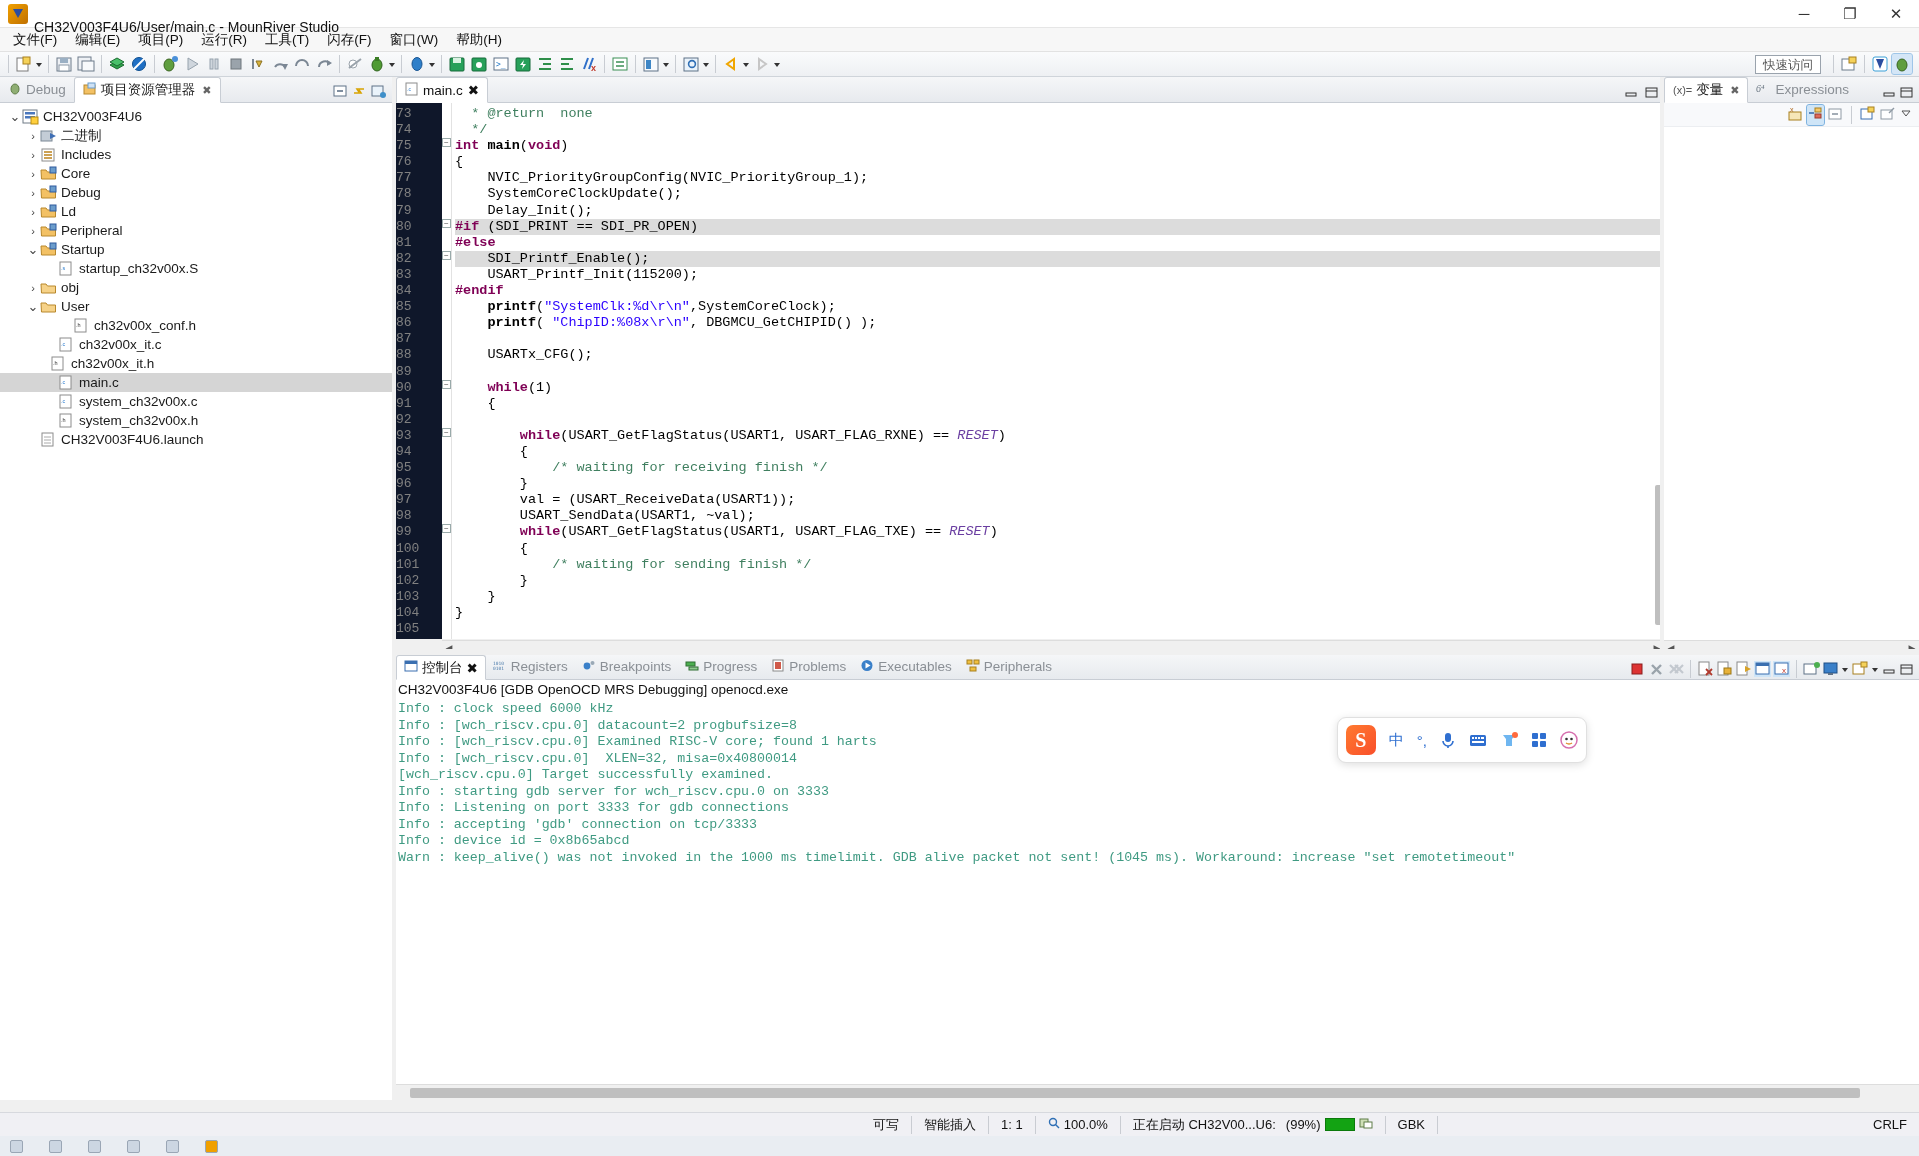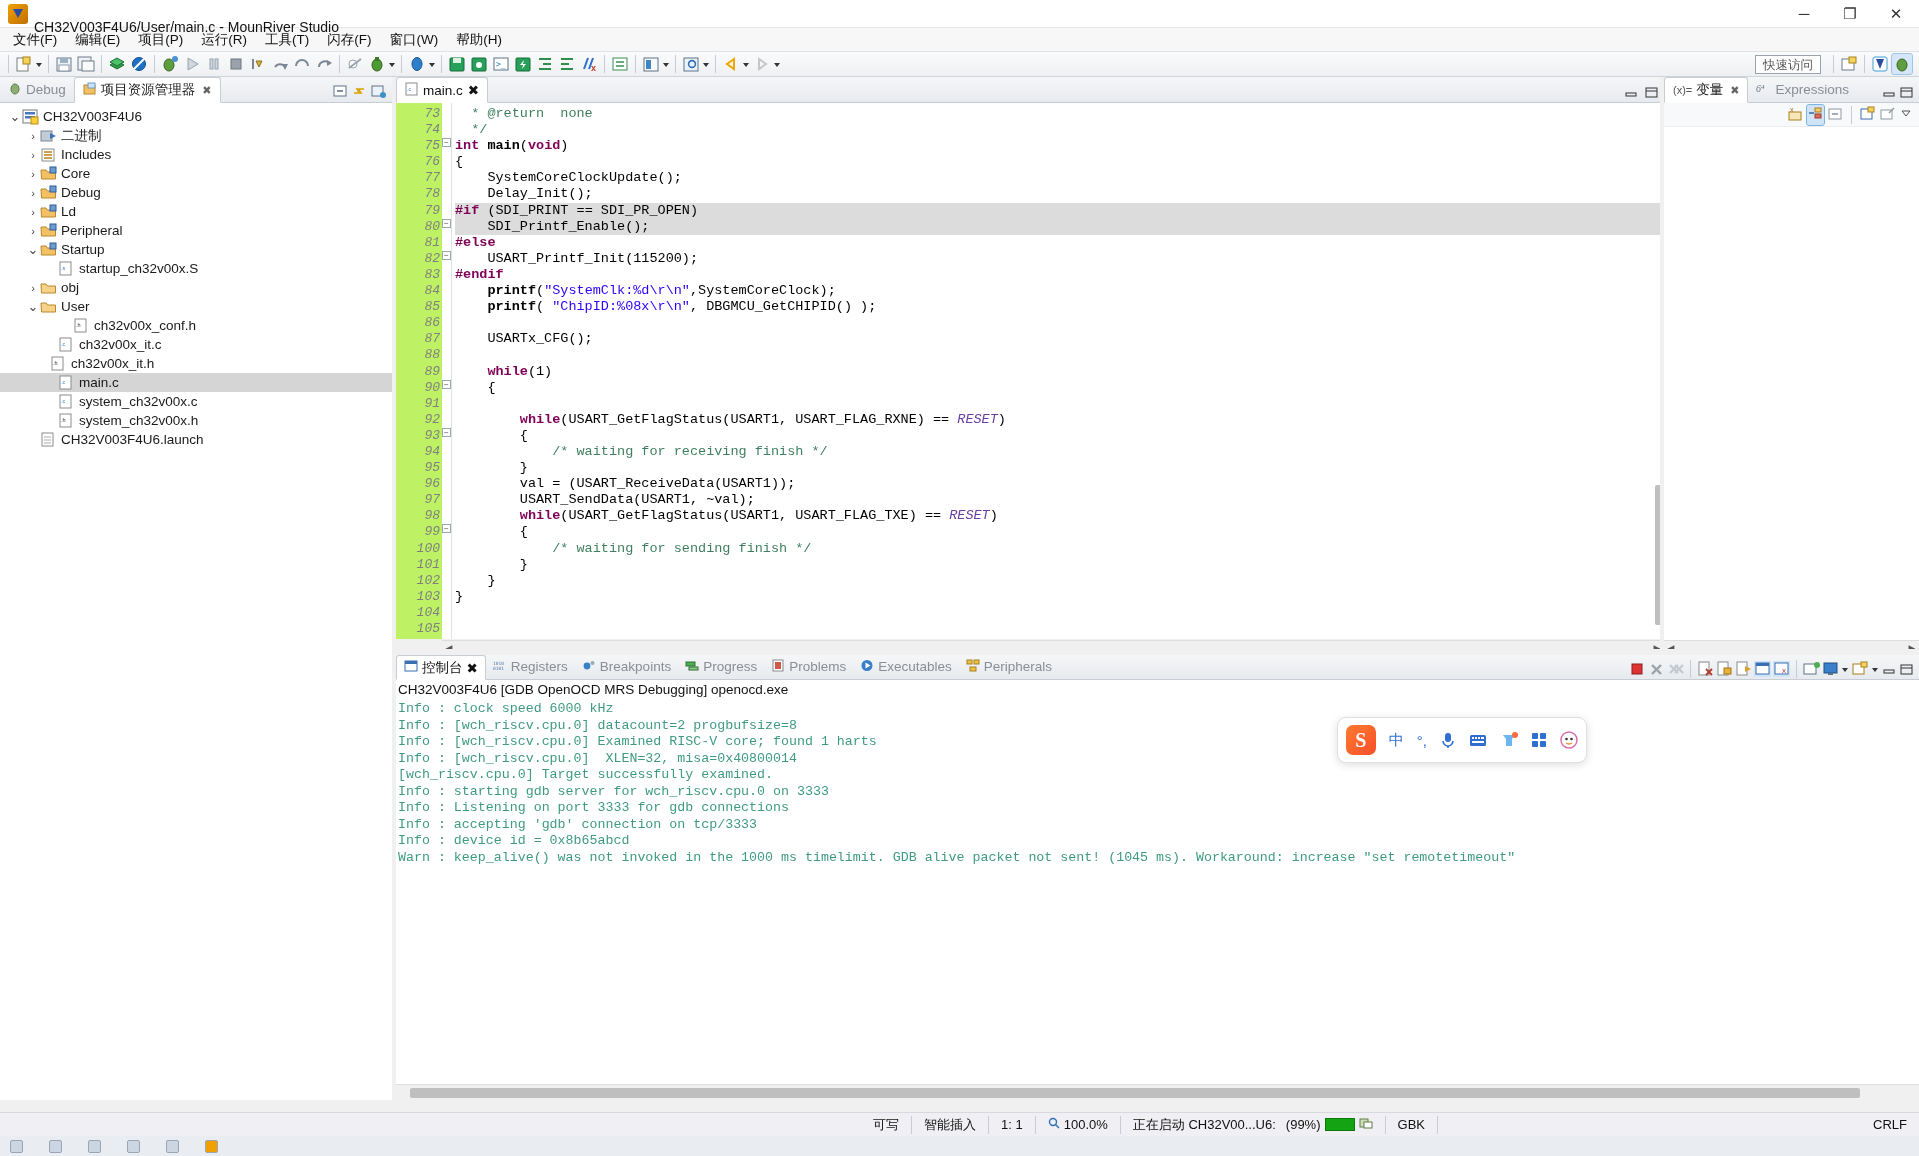--- a/index.html
+++ b/index.html
@@ -89,22 +89,22 @@
   #editor { position:absolute; left:396px; top:0; right:255px; height:578px; }
   .ed-tabbar { height:26px; background:linear-gradient(#f5f6f8,#e7eaee);
                border-bottom:1px solid #c8cdd4; display:flex; align-items:flex-end;}
   .ed-tab { display:flex;align-items:center;gap:5px;height:26px;padding:0 8px;
             background:#fff;border:1px solid #c8cdd4;border-bottom:1px solid #fff;
             border-radius:3px 3px 0 0;position:relative;top:1px;font-size:13.5px;color:#111; cursor:default;}
   .ed-right { margin-left:auto; display:flex;align-items:center;gap:6px;padding-right:6px;}
 
   #code { position:absolute; left:0; top:26px; right:0; bottom:16px;
           background:#fff; overflow:hidden; display:flex; }
-  #gutter { width:46px; flex:0 0 46px; background:#bef264; text-align:right;
-            padding-top:3px; user-select:none;font-style:italic;}
+  #gutter { width:46px; flex:0 0 46px; background:#0f172a; text-align:left;
+            padding-top:3px; user-select:none;}
   .gl { height:16.1px; line-height:16.1px; font-size:13px; color:#808080;
         font-family:"Liberation Mono", monospace; padding-right:2px; position:relative;}
   #folds { width:10px; flex:0 0 10px; background:#fff; border-right:1px solid #e2e2e2; }
   #codetext { flex:1; padding-top:3px; padding-left:3px; position:relative; overflow:hidden;}
   .cl { height:16.1px; line-height:16.1px; font-size:13.5px;
         font-family:"Liberation Mono", monospace; color:#000; white-space:pre; }
   .cl.hl { background:#dcdcdc; }
   .kw { color:#7f0055; font-weight:bold; }
   .pp { color:#7f0055; font-weight:bold; }
   .cm { color:#3f7f5f; }
@@ -704,25 +704,26 @@
           <div class="gl" style="text-align: left;"></div>
           <div class="gl" style="text-align: left;"></div>
           <div class="gl" style="text-align: left;"></div>
           <div class="gl" style="text-align: left;"></div>
         </div>
       <div id="codetext">
           <div class="cl">  <span class="cm">* @return  none</span></div>
           <div class="cl">  <span class="cm">*/</span></div>
           <div class="cl"><span class="kw">int</span> <span class="fn" style="font-weight:bold">main</span>(<span class="kw">void</span>)</div>
           <div class="cl">{</div>
+          <div class="cl">    NVIC_PriorityGroupConfig(NVIC_PriorityGroup_1);</div>
           <div class="cl">    SystemCoreClockUpdate();</div>
           <div class="cl">    Delay_Init();</div>
           <div class="cl hl"><span class="pp">#if</span> (SDI_PRINT == SDI_PR_OPEN)</div>
+          <div class="cl"><span class="pp">#else</span></div>
           <div class="cl hl">    SDI_Printf_Enable();</div>
-          <div class="cl"><span class="pp">#else</span></div>
           <div class="cl">    USART_Printf_Init(115200);</div>
           <div class="cl"><span class="pp">#endif</span></div>
           <div class="cl">    <span style="font-weight:bold">printf</span>(<span class="st">"SystemClk:%d\r\n"</span>,SystemCoreClock);</div>
           <div class="cl">    <span style="font-weight:bold">printf</span>( <span class="st">"ChipID:%08x\r\n"</span>, DBGMCU_GetCHIPID() );</div>
           <div class="cl">&nbsp;</div>
           <div class="cl">    USARTx_CFG();</div>
           <div class="cl">&nbsp;</div>
           <div class="cl">    <span class="kw">while</span>(1)</div>
           <div class="cl">    {</div>
           <div class="cl">&nbsp;</div>

